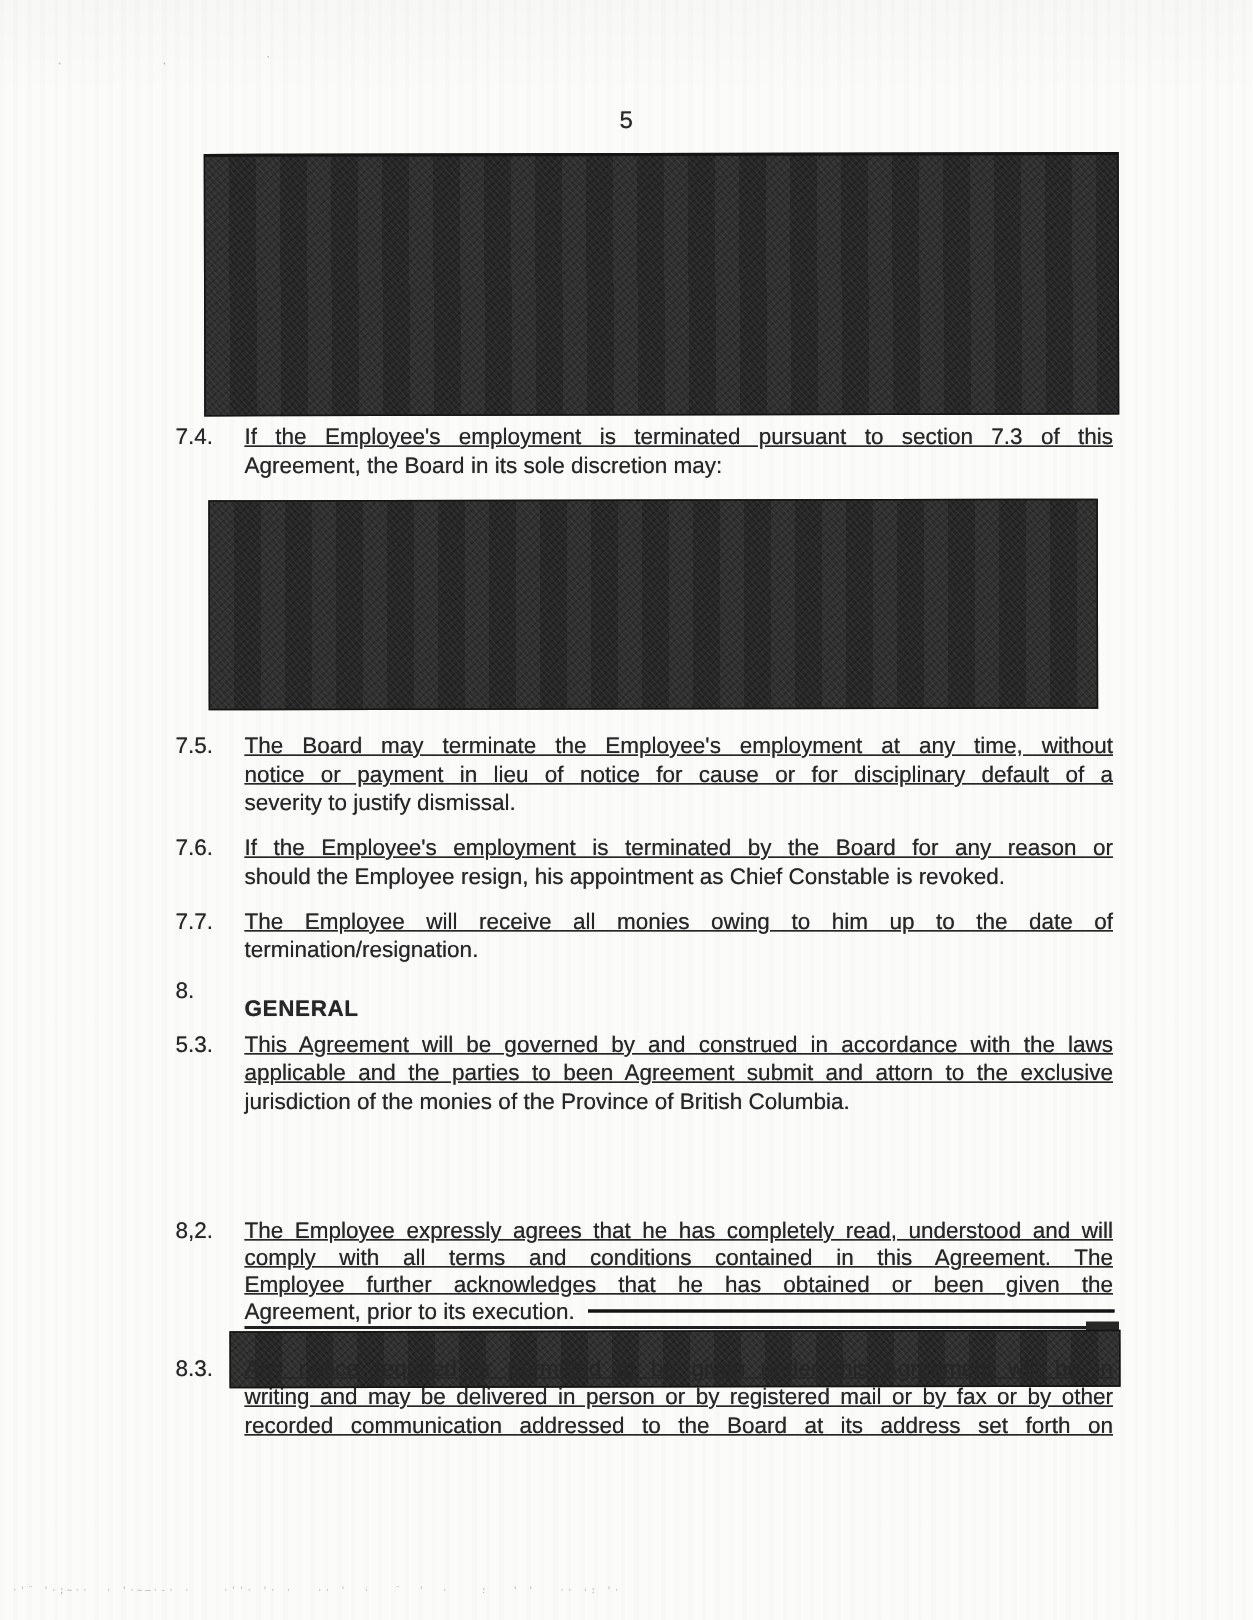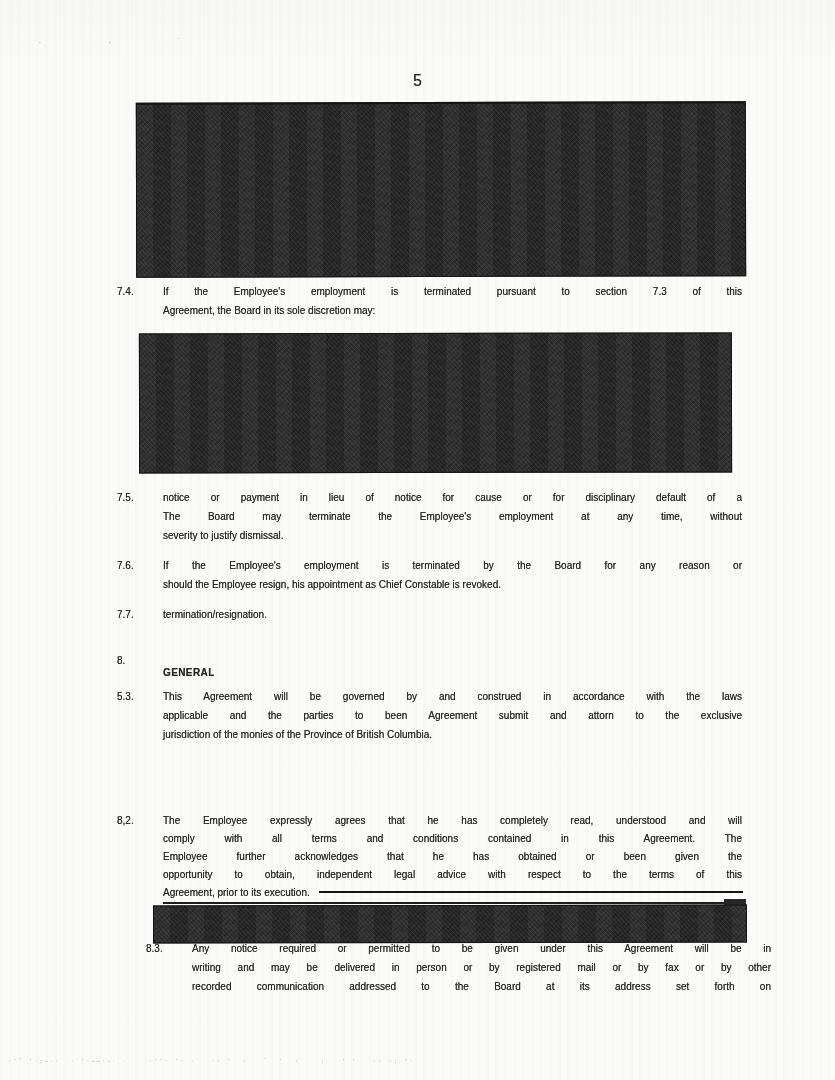--- a/index.html
+++ b/index.html
@@ -32,35 +32,35 @@
       repeating-linear-gradient(47deg, rgba(255,255,255,.05) 0 1px, rgba(0,0,0,0) 1px 3px),
       repeating-linear-gradient(-43deg, rgba(0,0,0,.20) 0 1px, rgba(0,0,0,0) 1px 4px),
       repeating-linear-gradient(90deg, rgba(255,255,255,.035) 0 16px, rgba(0,0,0,.05) 16px 34px);
     border:1px solid #141414;
   }
   .box1 { left:136px; top:102px; width:608px; height:172px; border-top-width:2px; transform:rotate(-0.12deg); }
   .box2 { left:139px; top:333px; width:591px; height:138px; transform:rotate(-0.1deg); }
 
   .section {
     position:absolute; left:117px; width:625px;
-    font-size:10px; line-height:19px;
+    font-size:15px; line-height:19px;
     text-shadow:0 0 .5px rgba(40,40,40,.75);
   }
   .section .num { position:absolute; left:0; top:0; }
   .section .body { margin-left:46px; }
-  .jline { text-align:justify; text-align-last:justify; white-space:normal; }
+  .jline { text-align:justify; text-align-last:justify; white-space:normal;text-decoration:underline; }
   .lline { text-align:left; }
   .s74 { top:282px; }
   .s75 { top:488px; }
   .s76 { top:556px; }
   .s77 { top:605px; }
   .s8  { top:651px; }
   .s81 { top:687px; }
   .s82 { top:812px; line-height:18px; }
-  .s83 { top:939px;margin-left:29px; }
+  .s83 { top:903px; }
   .heading { font-weight:bold; letter-spacing:.4px;margin-top:12px; }
 
   
   .l5row {
     display:flex; align-items:center; height:18px;
     border-bottom:2px solid #1f1f1f;
   }
   .l5text { white-space:nowrap; }
   .barA {
     flex:1; margin-left:9px; margin-top:-4px; margin-bottom:-2px; margin-right:-1px;
@@ -108,37 +108,38 @@
       <div class="jline">If the Employee's employment is terminated pursuant to section 7.3 of this</div>
       <div class="lline">Agreement, the Board in its sole discretion may:</div>
     </div>
   </div>
 
   <div class="redaction box2"></div>
 
   <div class="section s75">
     <div class="num">7.5.</div>
     <div class="body">
+      <div class="jline">The Board may terminate the Employee's employment at any time, without</div>
       <div class="jline">notice or payment in lieu of notice for cause or for disciplinary default of a</div>
-      <div class="jline">The Board may terminate the Employee's employment at any time, without</div>
       <div class="lline">severity to justify dismissal.</div>
     </div>
   </div>
 
   <div class="section s76">
     <div class="num">7.6.</div>
     <div class="body">
       <div class="jline">If the Employee's employment is terminated by the Board for any reason or</div>
       <div class="lline">should the Employee resign, his appointment as Chief Constable is revoked.</div>
     </div>
   </div>
 
   <div class="section s77">
     <div class="num">7.7.</div>
     <div class="body">
+      <div class="jline">The Employee will receive all monies owing to him up to the date of</div>
       <div class="lline">termination/resignation.</div>
     </div>
   </div>
 
   <div class="section s8">
     <div class="num">8.</div>
     <div class="body">
       <div class="heading">GENERAL</div>
     </div>
   </div>
@@ -151,21 +152,20 @@
       <div class="lline">jurisdiction of the monies of the Province of British Columbia.</div>
     </div>
   </div>
 
   <div class="section s82">
     <div class="num">8,2.</div>
     <div class="body">
       <div class="jline">The Employee expressly agrees that he has completely read, understood and will</div>
       <div class="jline">comply with all terms and conditions contained in this Agreement.  The</div>
       <div class="jline">Employee further acknowledges that he has obtained or been given the</div>
-      <div class="jline">opportunity to obtain, independent legal advice with respect to the terms of this</div>
       <div class="l5row">
         <span class="l5text">Agreement, prior to its execution.</span>
         <span class="barA"></span>
       </div>
       <div class="barB"></div>
     </div>
   </div>
 
   <div class="section s83">
     <div class="num">8.3.</div>

